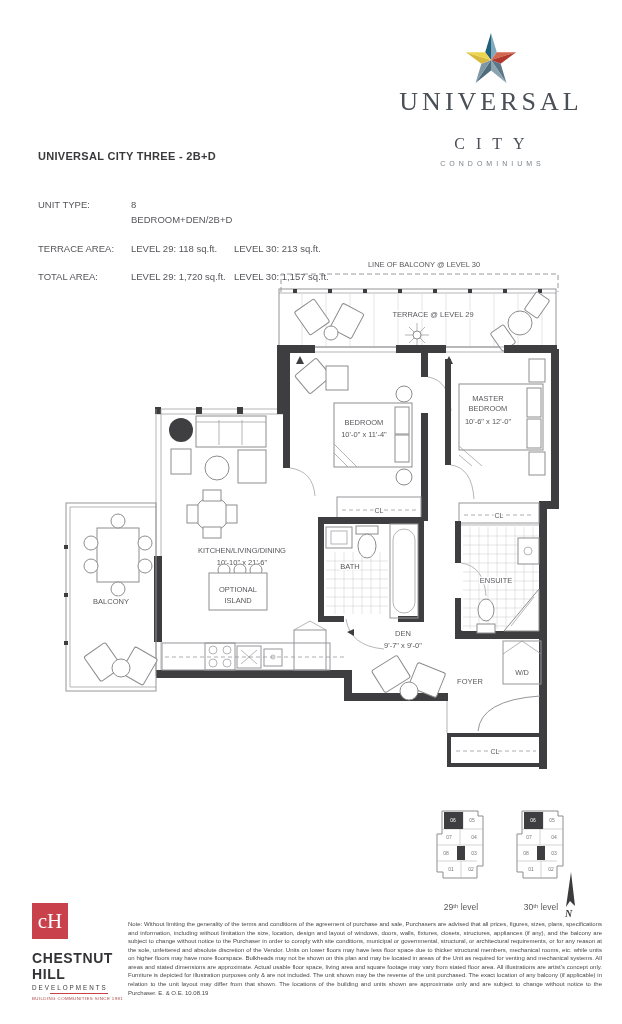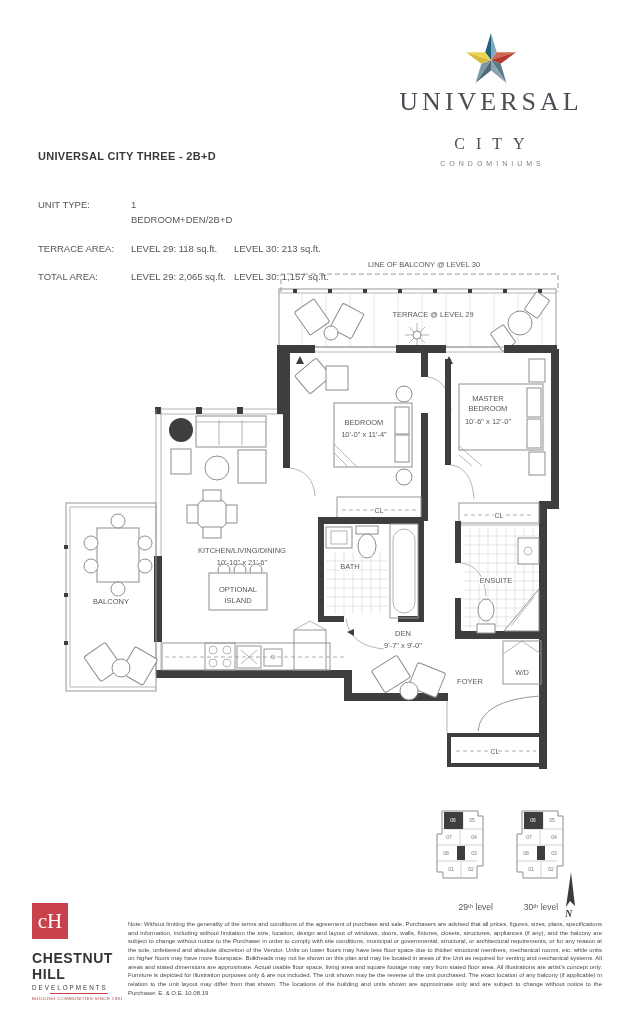--- a/index.html
+++ b/index.html
@@ -65,31 +65,31 @@
     </svg>
     <div class="brand-name">UNIVERSAL</div>
     <div class="brand-city">CITY</div>
     <div class="brand-cond">CONDOMINIUMS</div>
   </div>
 
   <div class="title">UNIVERSAL CITY THREE - 2B+D</div>
   <div class="specs">
     <div class="spec-row">
       <span class="spec-label">UNIT TYPE:</span>
-      <span class="spec-val">1 BEDROOM+DEN/2B+D</span>
+      <span class="spec-val">8 BEDROOM+DEN/2B+D</span>
       <span class="spec-val"></span>
     </div>
     <div class="spec-row">
       <span class="spec-label">TERRACE AREA:</span>
       <span class="spec-val">LEVEL 29: 118 sq.ft.</span>
       <span class="spec-val">LEVEL 30: 213 sq.ft.</span>
     </div>
     <div class="spec-row">
       <span class="spec-label">TOTAL AREA:</span>
-      <span class="spec-val">LEVEL 29: 2,065 sq.ft.</span>
+      <span class="spec-val">LEVEL 29: 1,720 sq.ft.</span>
       <span class="spec-val">LEVEL 30: 1,157 sq.ft.</span>
     </div>
   </div>
 
   <svg class="plan" width="512" height="528" viewBox="55 248 512 528">
 
     <text class="lbl" x="424" y="267">LINE OF BALCONY @ LEVEL 30</text>
     <path class="dash" d="M281 292 V274 H558 V292"></path>
 
     <g>
@@ -337,21 +337,21 @@
     <rect x="27" y="38" width="8" height="14" fill="#3e3e40"></rect>
     <text class="kp-num kp-num-hl" x="23" y="14">06</text>
     <text class="kp-num" x="42" y="14">05</text>
     <text class="kp-num" x="19" y="31">07</text>
     <text class="kp-num" x="44" y="31">04</text>
     <text class="kp-num" x="16" y="47">08</text>
     <text class="kp-num" x="44" y="47">03</text>
     <text class="kp-num" x="21" y="63">01</text>
     <text class="kp-num" x="41" y="63">02</text>
   </svg>
-  <div class="kp-lbl" style="left:429px;top:902px;text-align:right;">29ᵗʰ level</div>
+  <div class="kp-lbl" style="left:429px;top:902px;">29ᵗʰ level</div>
   <div class="kp-lbl" style="left:509px;top:902px;">30ᵗʰ level</div>
 
   <svg class="compass" width="26" height="50" viewBox="0 0 26 50">
     <polygon points="15,2 19,36 14,31 10,37" fill="#3b3b3d"></polygon>
     <text x="9" y="47" font-family="Liberation Serif, serif" font-style="italic" font-weight="bold" font-size="10" fill="#3b3b3d">N</text>
   </svg>
 
   <div class="dev">
     <svg width="36" height="36" viewBox="0 0 36 36">
       <rect width="36" height="36" fill="#c8414b"></rect>

